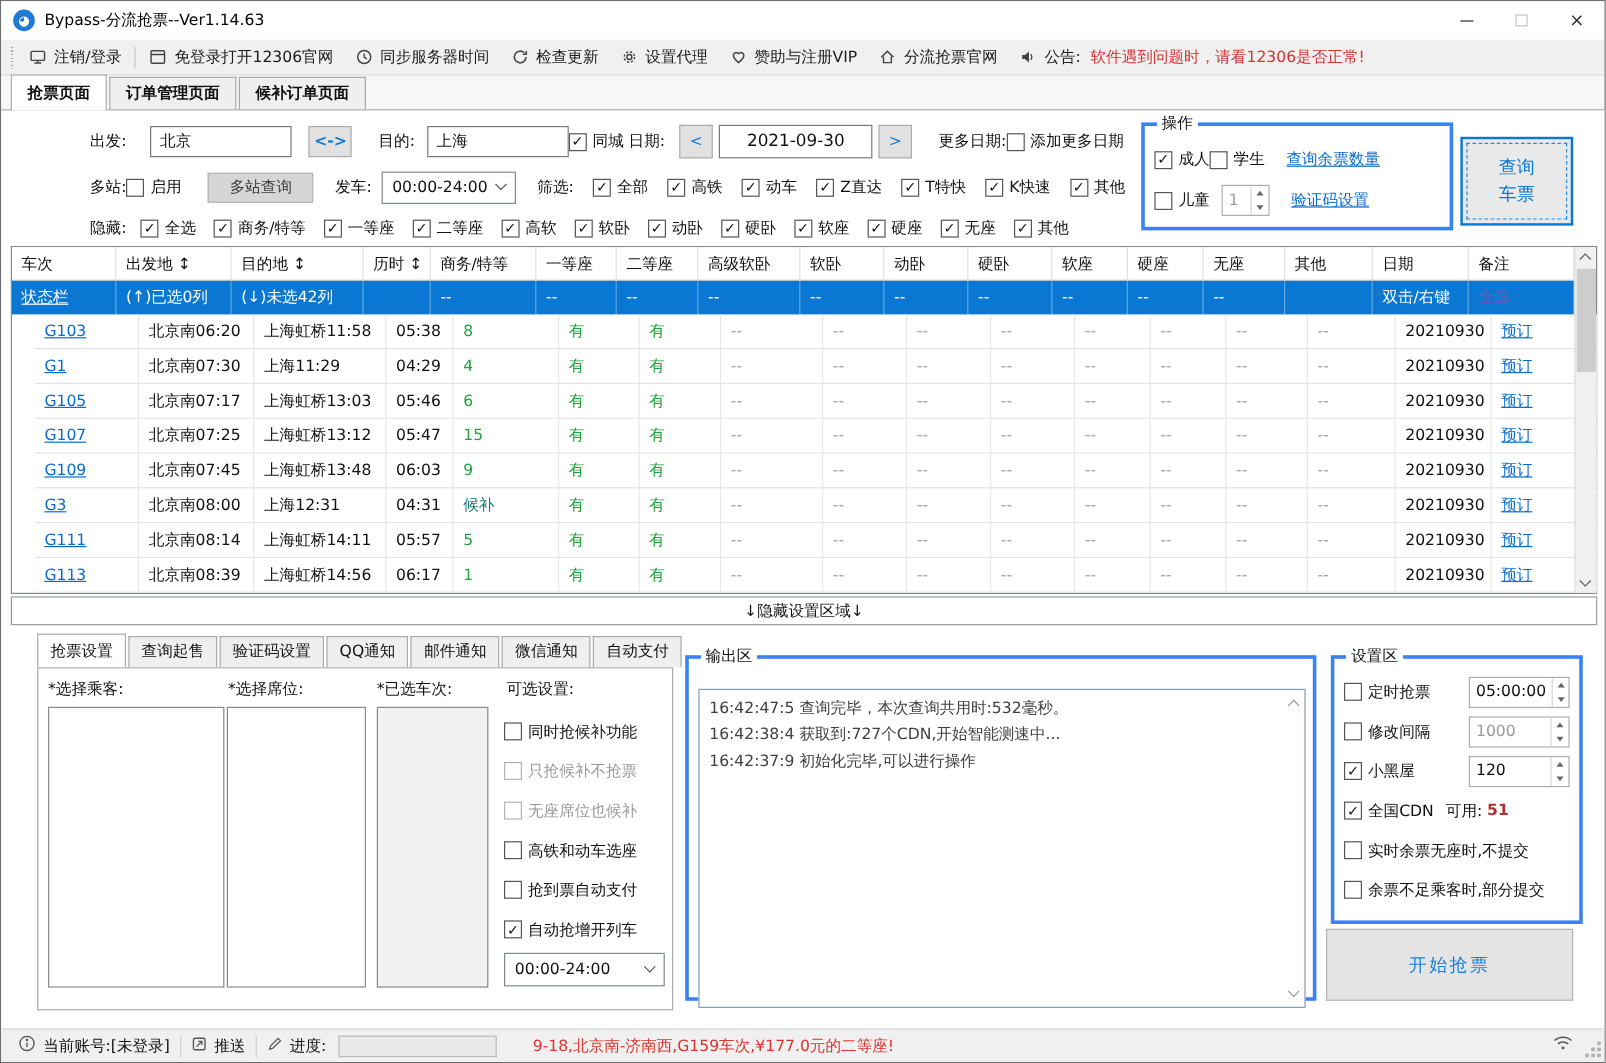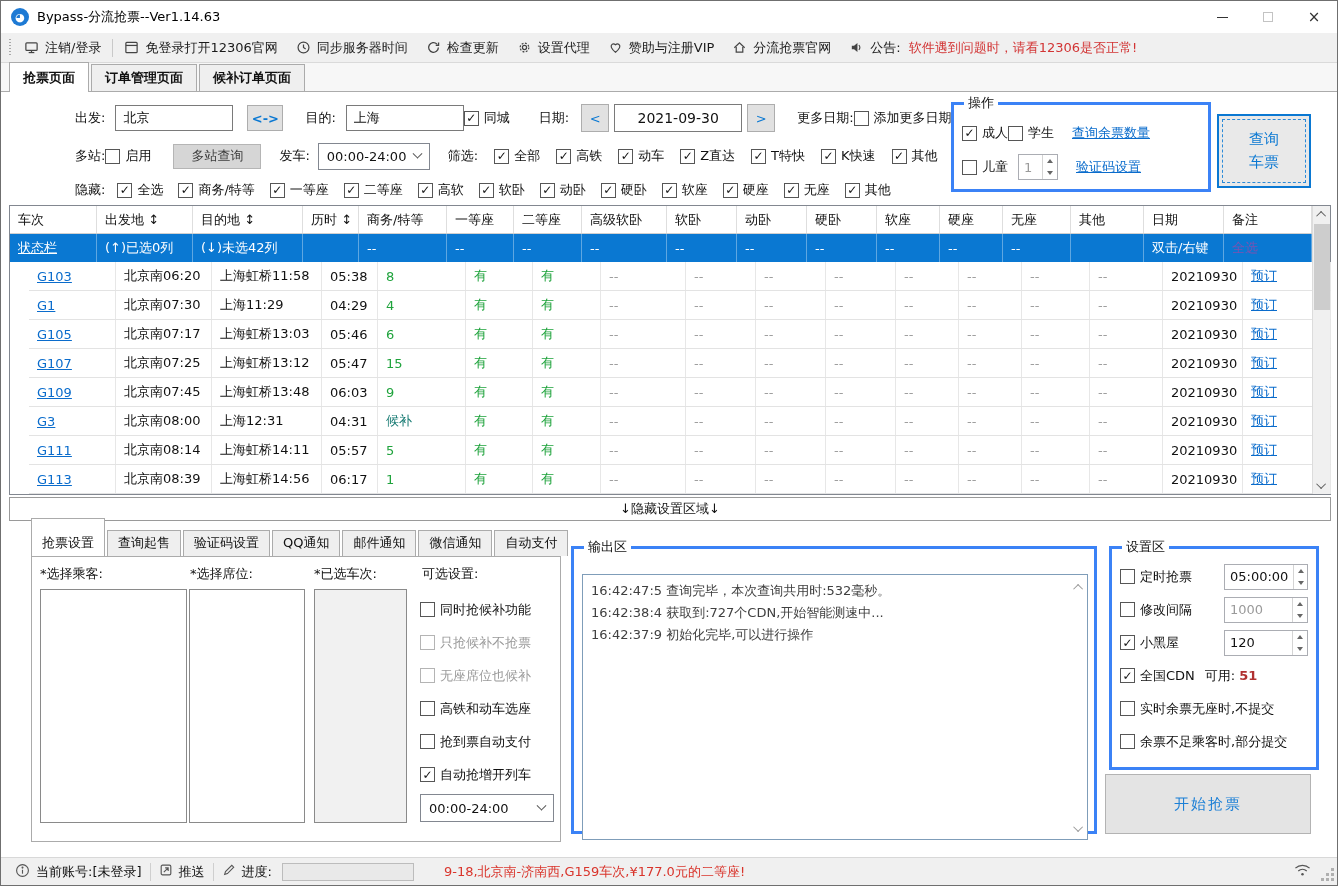--- a/index.html
+++ b/index.html
@@ -80,21 +80,21 @@
   .sbtn { position:absolute; left:0; width:18px; height:17px; display:flex; align-items:center; justify-content:center; }
   .chev-up { width:7px; height:7px; border-left:1.5px solid #606060; border-top:1.5px solid #606060; transform:rotate(45deg) translate(0,2px); }
   .chev-dn { width:7px; height:7px; border-right:1.5px solid #606060; border-bottom:1.5px solid #606060; transform:rotate(45deg) translate(-2px,0); }
   .sthumb { position:absolute; left:1px; top:18px; width:16px; height:86px; background:#cdcdcd; }
 
   .divider { position:absolute; left:8px; top:405px; width:1322px; height:24px; border:1px solid #9a9a9a; display:flex; align-items:center; justify-content:center; font-size:13px; background:#fff; }
 
   
   .btabs { position:absolute; left:30px; top:438px; display:flex; align-items:flex-end; height:26px; z-index:2; }
   .btab { padding:3px 10px 4px; border:1px solid #ababab; border-bottom:none; background:#efefef; margin-right:2px; white-space:nowrap; }
-  .btab.active { background:#fff; padding-top:15px;margin-top:48px; }
+  .btab.active { background:#fff; padding-top:5px;margin-top:48px; }
   .bpanel { position:absolute; left:30px; top:464px; width:530px; height:286px; border:1px solid #ababab; background:#fff; }
   .bp-lbl { position:absolute; top:8px; font-size:13px; }
   .listbox { position:absolute; top:32px; height:234px; border:1px solid #8a8a8a; background:#fff; }
   .listbox.graybg { background:#f1f1f1; }
   .optcol { position:absolute; left:388px; top:36px; width:136px; }
   .optcol .cb { height:33px; }
   .optcol .combo { width:134px; height:28px; margin-top:3px; }
 
   
   .outbox { position:absolute; left:8px; top:18px; width:506px; height:266px; border:1px solid #7f9db9; background:#fff; padding:5px 8px; overflow:hidden; }
@@ -223,35 +223,35 @@
         <span class="mtab active">抢票页面</span>
         <span class="mtab">订单管理页面</span>
         <span class="mtab">候补订单页面</span>
       </div>
     </div>
 
   <div class="tabpage">
 
     <div class="frow" style="left:30px; top:12px;">
       <span class="lbl">出发:</span>
-      <div class="tbox" style="width:118px;margin-left:10px;">
+      <div class="tbox" style="width:118px;margin-left:20px;">
           <span>北京</span>
         </div>
       <div class="btn blue" style="width:36px;height:26px;margin-left:14px;font-weight:bold;">
           <span>&lt;-&gt;</span>
         </div>
       <span class="lbl" style="margin-left:22px;">目的:</span>
       <div class="tbox" style="width:118px;margin-left:10px;">
           <span>上海</span>
         </div>
       <span class="cb">
           <span class="box">✓</span>
           <span class="cbl">同城</span>
         </span>
-      <span class="lbl" style="margin-left:29px;">日期:</span>
+      <span class="lbl" style="margin-left:4px;">日期:</span>
       <div class="btn blue" style="width:28px;height:28px;margin-left:12px;">
           <span>&lt;</span>
         </div>
       <div class="tbox" style="width:128px;height:28px;margin-left:5px;justify-content:center;font-size:14px;">
           <span>2021-09-30</span>
         </div>
       <div class="btn blue" style="width:28px;height:28px;margin-left:5px;">
           <span>&gt;</span>
         </div>
       <span class="lbl" style="margin-left:22px;">更多日期:</span>

